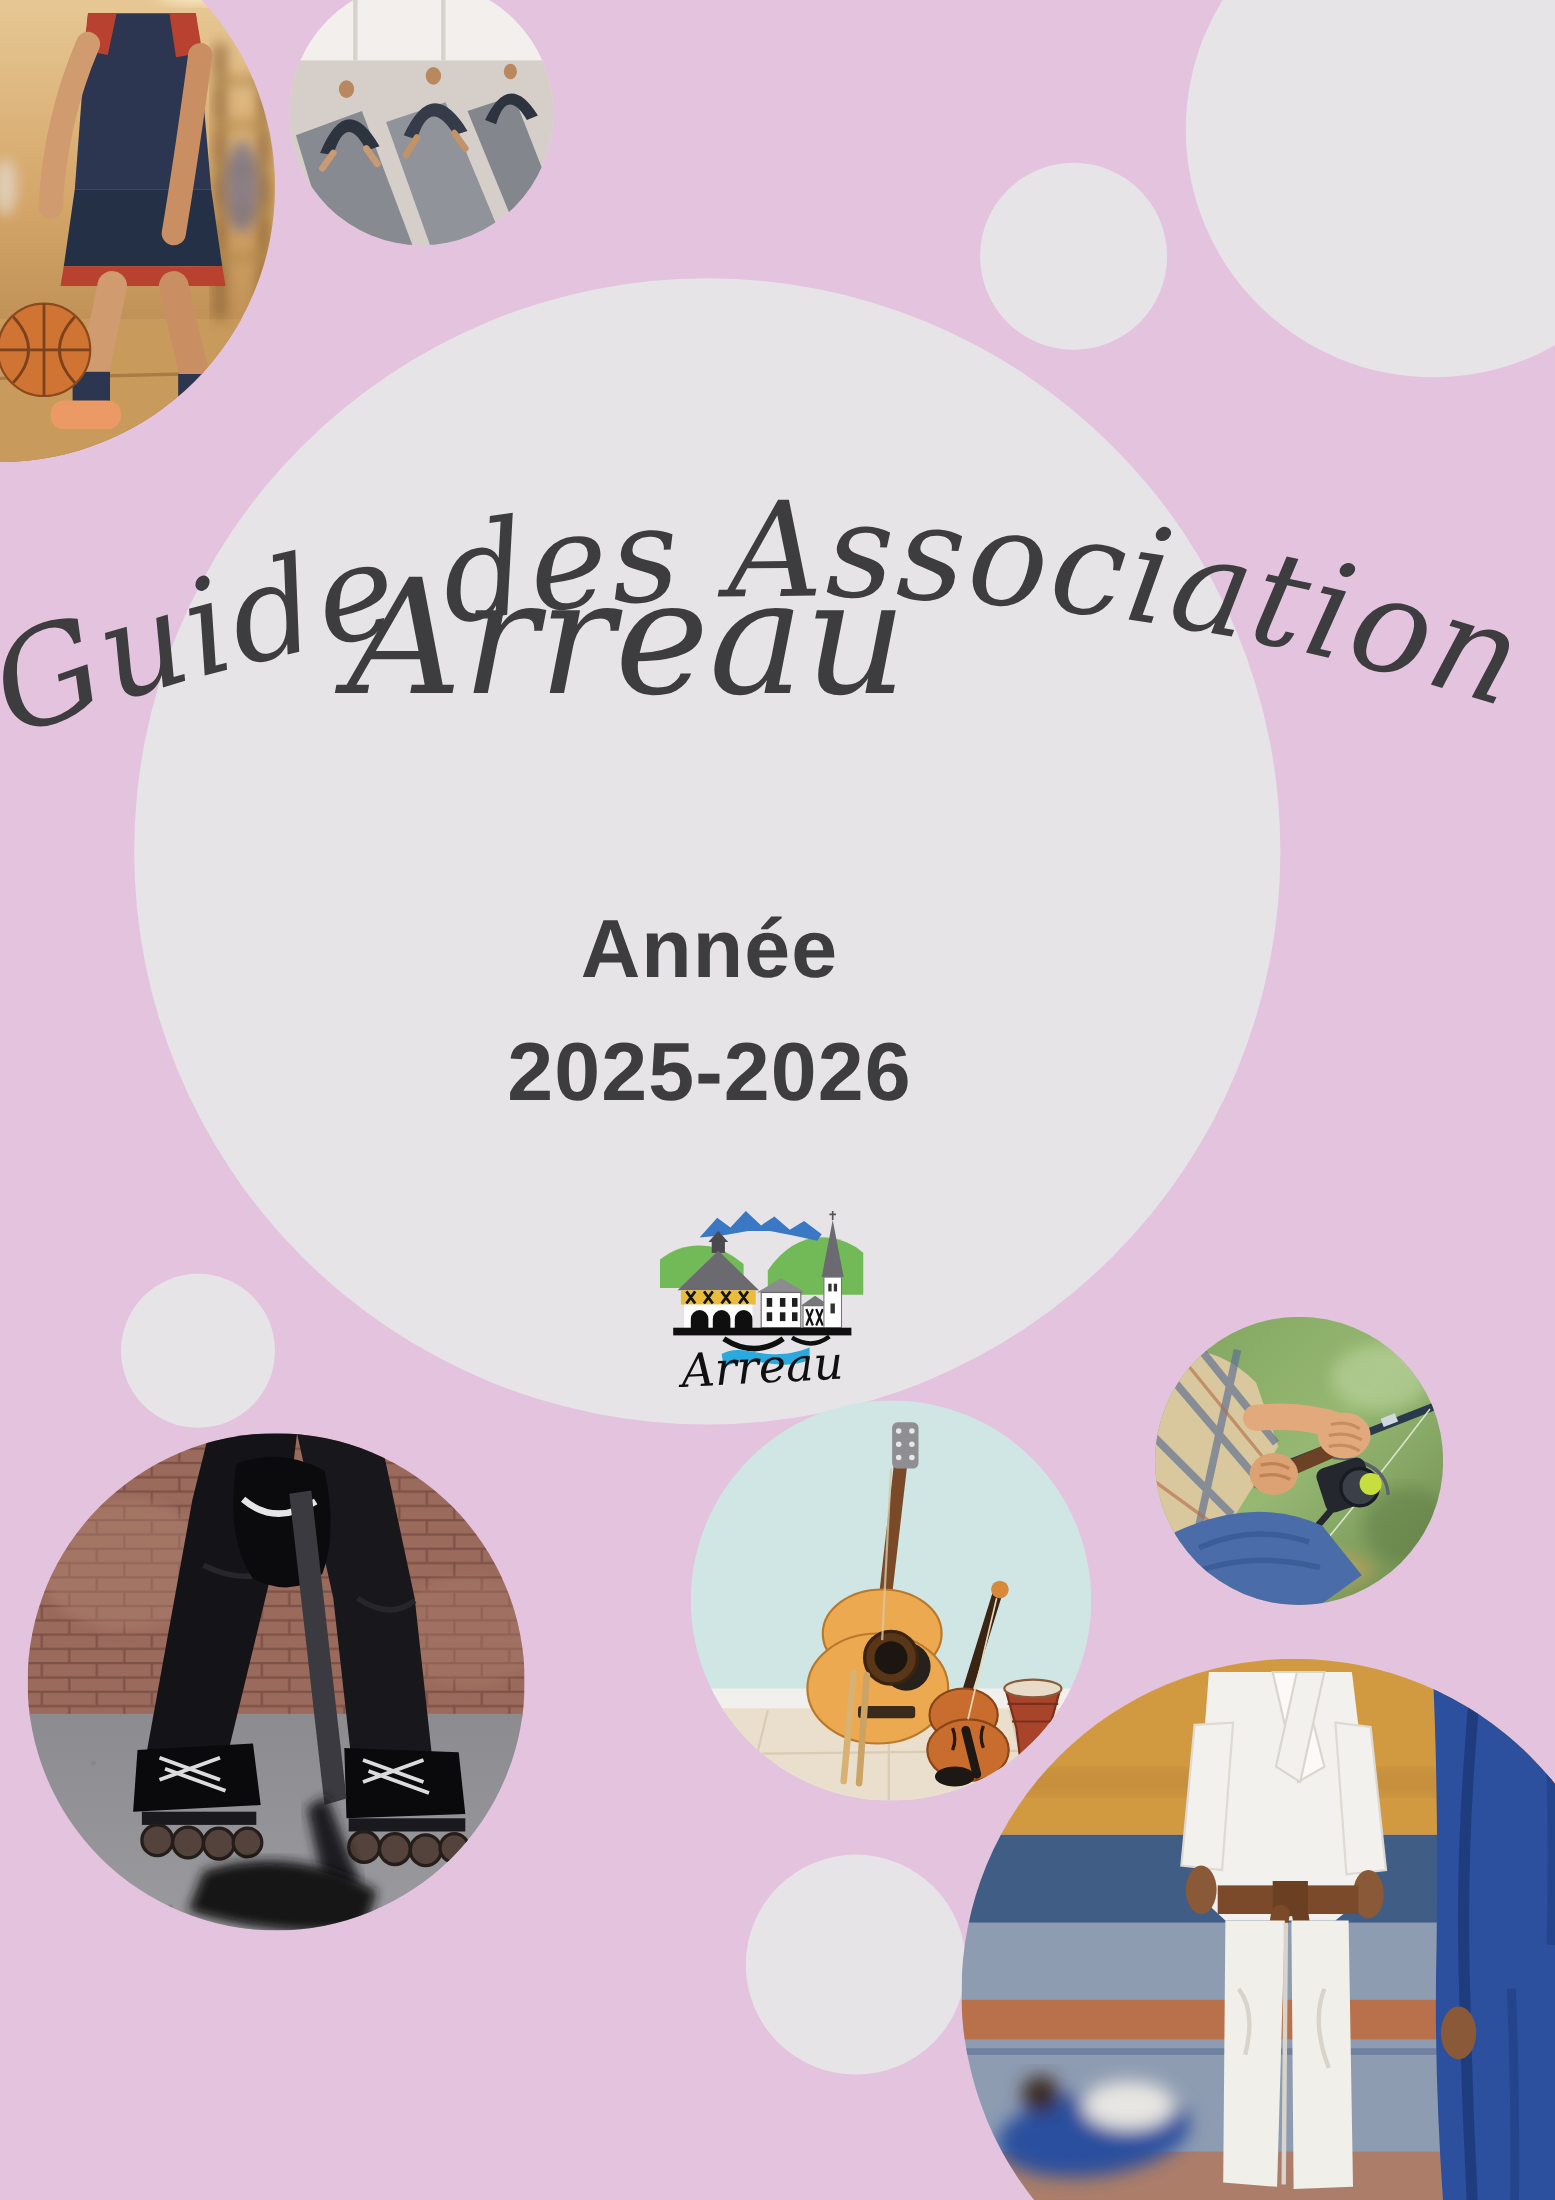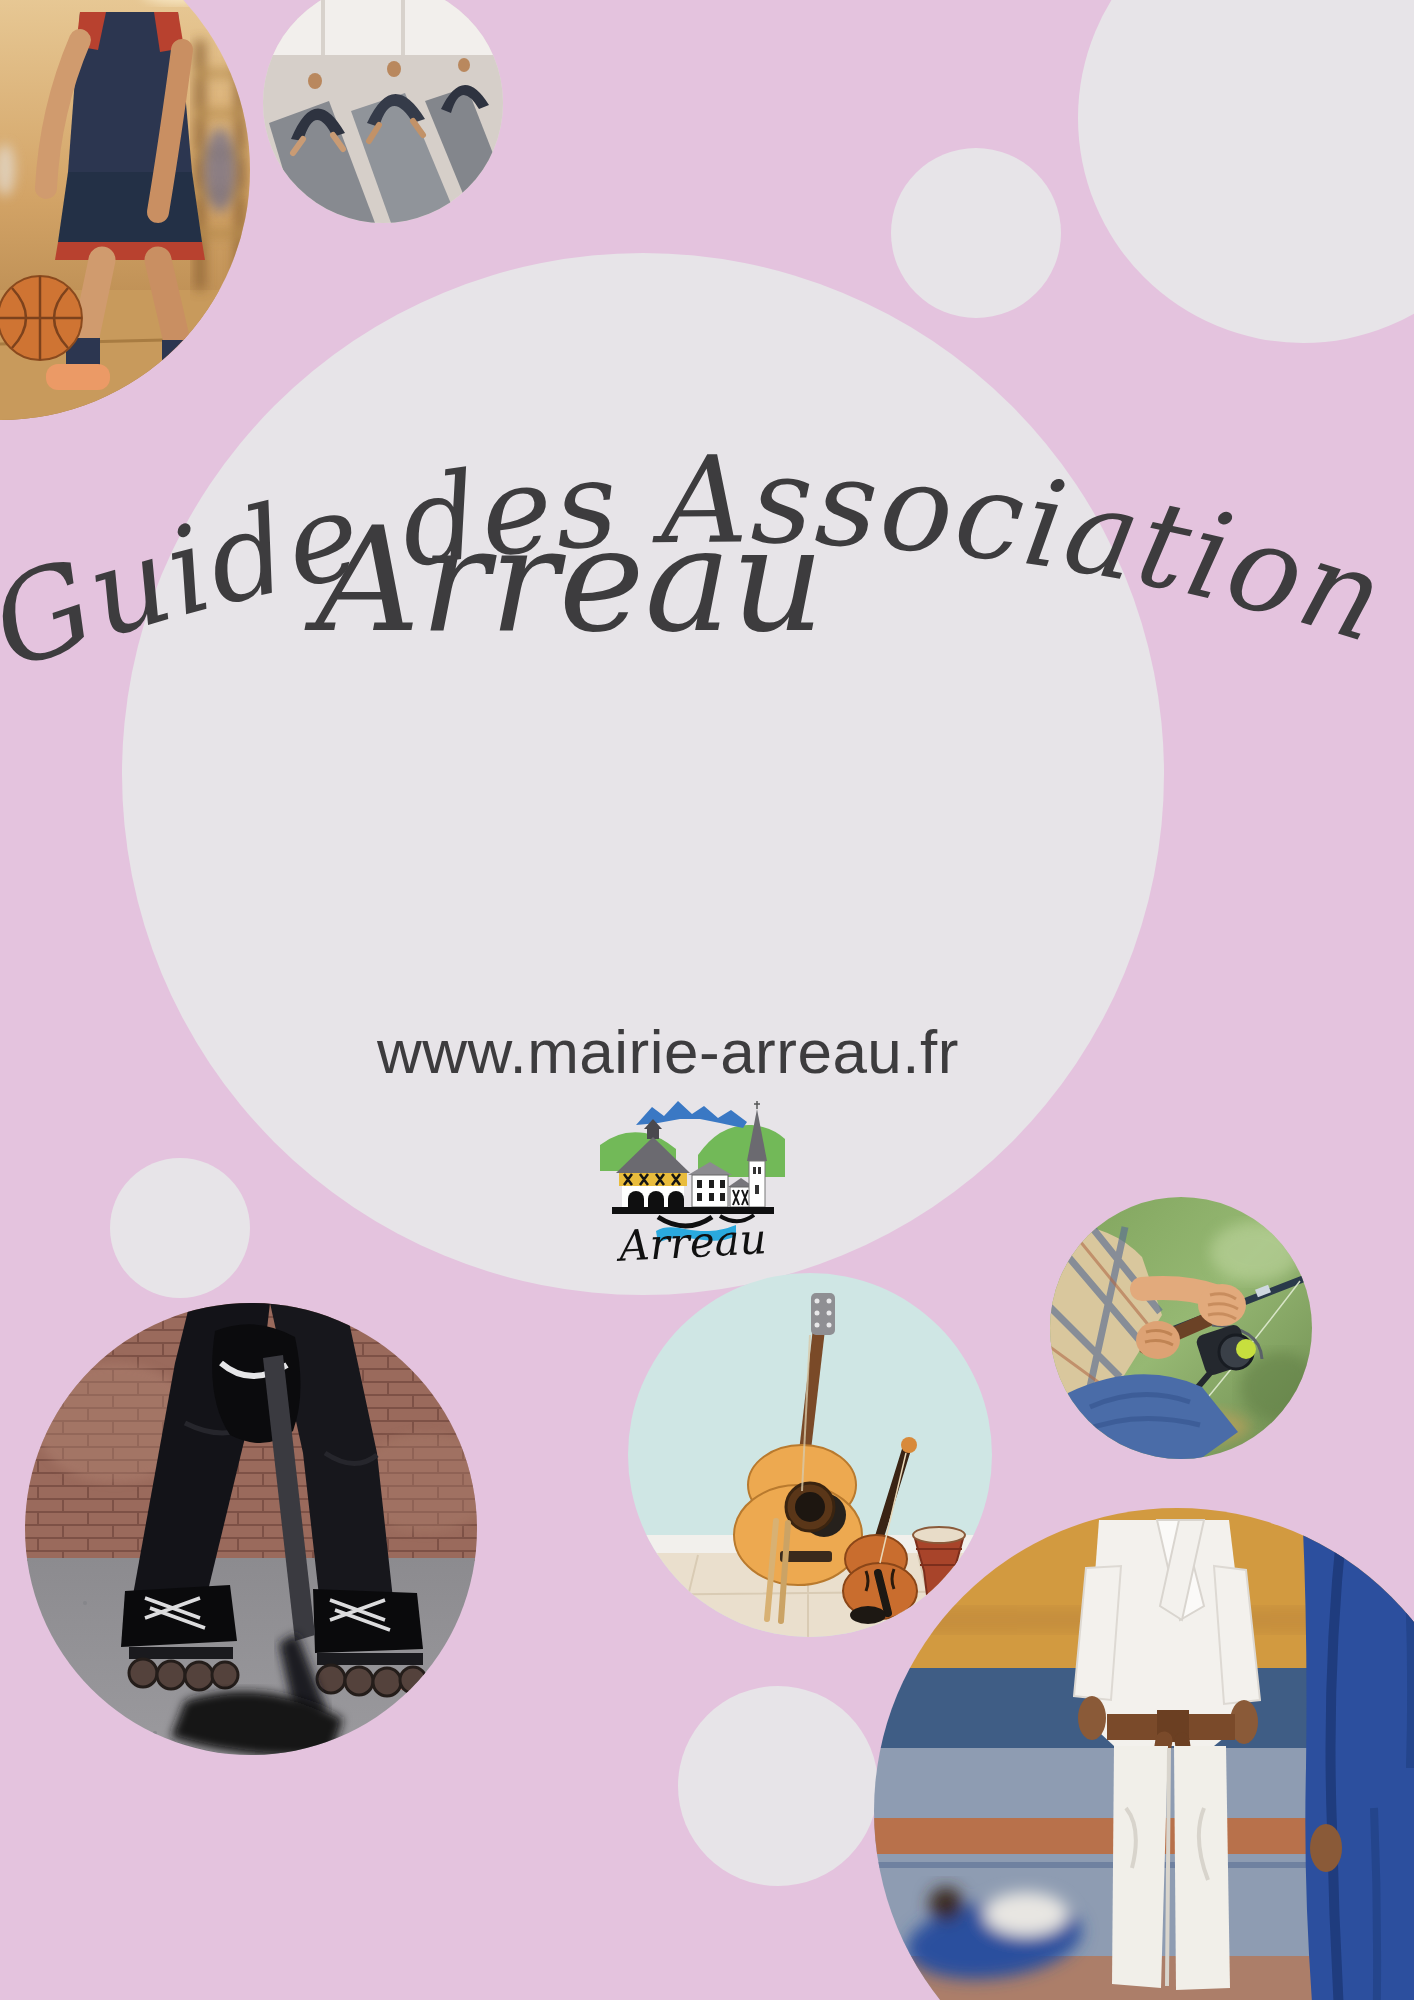--- a/index.html
+++ b/index.html
@@ -127,22 +127,25 @@
   <svg class="title-svg" width="1414" height="900" viewBox="0 0 1414 900">
     <defs>
       <path id="arcpath" d="M 45 658 A 2067 2067 0 0 1 1395 652" fill="none"></path>
     </defs>
     <text class="script" font-size="120" letter-spacing="2">
       <textPath href="#arcpath" startOffset="50%" text-anchor="middle">Guide des Associations</textPath>
     </text>
     <text class="script" x="570" y="630" text-anchor="middle" font-size="145">Arreau</text>
   </svg>
 
-
-  <div class="website">www.mairie-arreau.fr</div>
+  <div class="year-block">
+    <div>Année</div>
+    <div>2025-2026</div>
+  </div>
+
 
   <div class="logo-box">
     <svg viewBox="0 0 185 168">
       <g>
         <path d="M0,78 L0,52 Q20,36 45,40 Q60,43 76,56 L76,78 Z" fill="#72b958"></path>
         <path d="M98,84 L98,62 Q120,30 152,32 Q172,34 185,46 L185,84 Z" fill="#72b958"></path>
         <path d="M36,32 L52,14 L64,23 L78,8 L92,21 L104,13 L118,25 L131,17 L147,29 L143,35 L120,30 L100,26 L80,26 L58,30 Z" fill="#3a78c4"></path>
       </g>
       <g>
         <path d="M44,36 L53,26 L62,36 Z" fill="#4a494e"></path>

